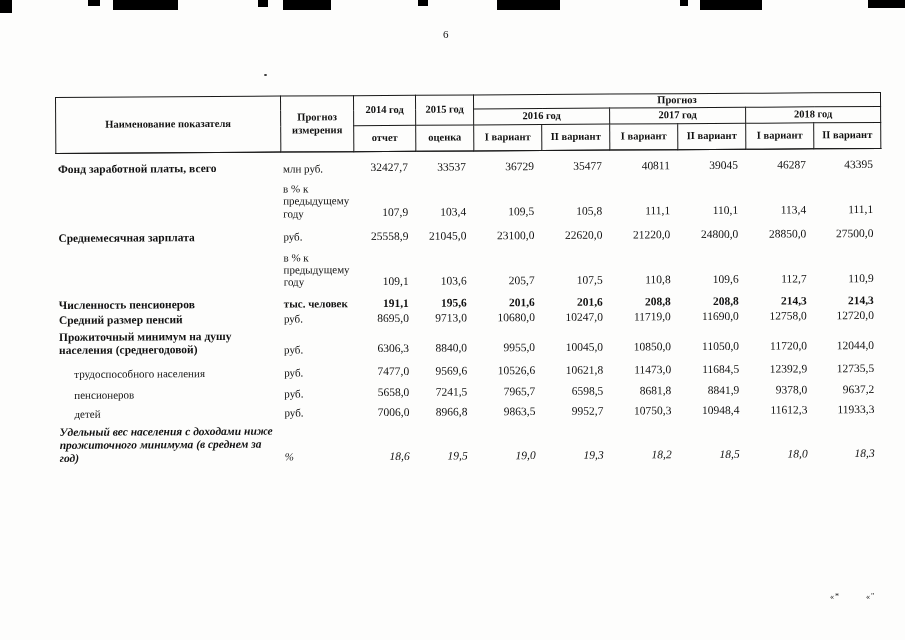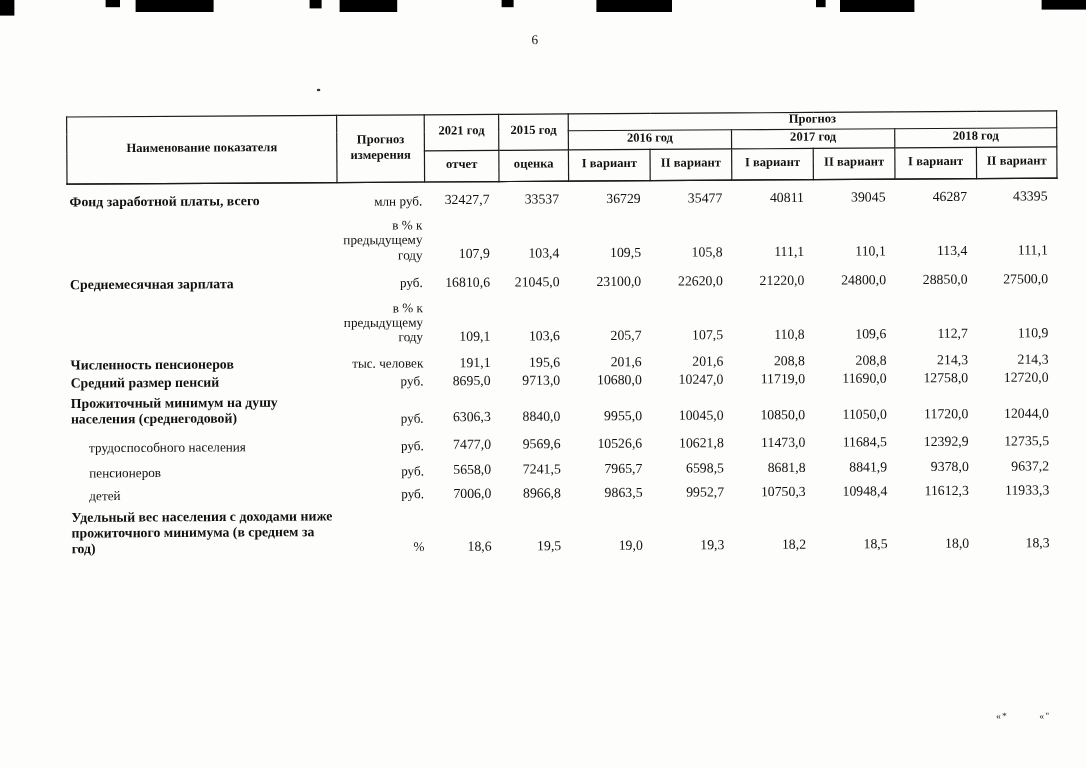--- a/index.html
+++ b/index.html
@@ -42,34 +42,34 @@
   }
   tr.h-a{height:14px;}
   tr.h-b{height:16px;}
   tr.h-c{height:26px;}
   tbody td{
     border:none;vertical-align:bottom;padding:0 2px;line-height:1.12;
   }
   td.name{text-align:left;padding-left:2px;}
   td.name.bold{font-weight:bold;}
   td.name.indent{padding-left:17px;font-size:11px;}
-  td.unit{text-align:right;font-size:11px;}
+  td.unit{text-align:left;font-size:11px;}
   td.val{text-align:right;padding-right:8px;}
   
   tr.r1  td{padding-top:9px;padding-bottom:3px;}
   tr.r2  td{padding-top:5px;padding-bottom:6px;}
   tr.r3  td{padding-top:5px;padding-bottom:3px;}
   tr.r4  td{padding-top:5px;padding-bottom:6px;}
-  tr.r5  td{padding-top:3px;}
+  tr.r5  td{padding-top:3px;font-weight:bold;}
   tr.r6  td{padding-top:2px;}
   tr.r7  td{padding-top:5px;}
   tr.r8  td{padding-top:10px;}
   tr.r9  td{padding-top:8px;}
   tr.r10 td{padding-top:7px;}
-  tr.r11 td{padding-top:5px;}
+  tr.r11 td{padding-top:5px;font-style:italic;}
 </style>
 </head>
 <body>
 
 <div class="page">
 
   <div class="artifact a1"></div>
   <div class="artifact a2"></div>
   <div class="artifact a3"></div>
   <div class="artifact a4"></div>
@@ -95,21 +95,21 @@
         <col style="width:68px">
       <col style="width:68px">
         <col style="width:68px">
       <col style="width:68px">
         <col style="width:67px">
     </colgroup>
     <thead>
       <tr class="h-a">
         <th rowspan="3">Наименование показателя</th>
         <th rowspan="3">Прогноз измерения</th>
-        <th rowspan="2">2021 год</th>
+        <th rowspan="2">2014 год</th>
         <th rowspan="2">2015 год</th>
         <th colspan="6">Прогноз</th>
       </tr>
       <tr class="h-b">
         <th colspan="2">2016 год</th>
         <th colspan="2">2017 год</th>
         <th colspan="2">2018 год</th>
       </tr>
       <tr class="h-c">
         <th>отчет</th>
@@ -143,21 +143,21 @@
         <td class="val">109,5</td>
         <td class="val">105,8</td>
         <td class="val">111,1</td>
         <td class="val">110,1</td>
         <td class="val">113,4</td>
         <td class="val">111,1</td>
       </tr>
       <tr class="r3">
         <td class="name bold">Среднемесячная зарплата</td>
         <td class="unit">руб.</td>
-        <td class="val">16810,6</td>
+        <td class="val">25558,9</td>
         <td class="val">21045,0</td>
         <td class="val">23100,0</td>
         <td class="val">22620,0</td>
         <td class="val">21220,0</td>
         <td class="val">24800,0</td>
         <td class="val">28850,0</td>
         <td class="val">27500,0</td>
       </tr>
       <tr class="r4">
         <td class="name"></td>

